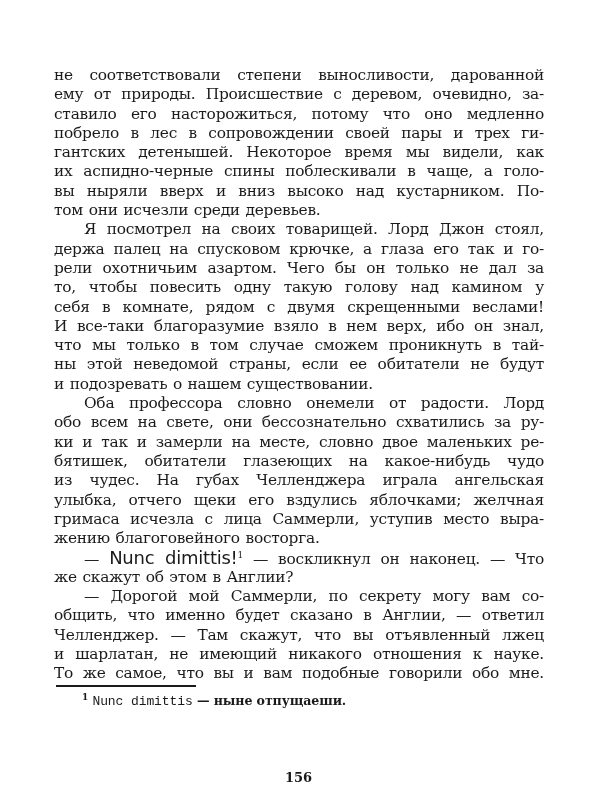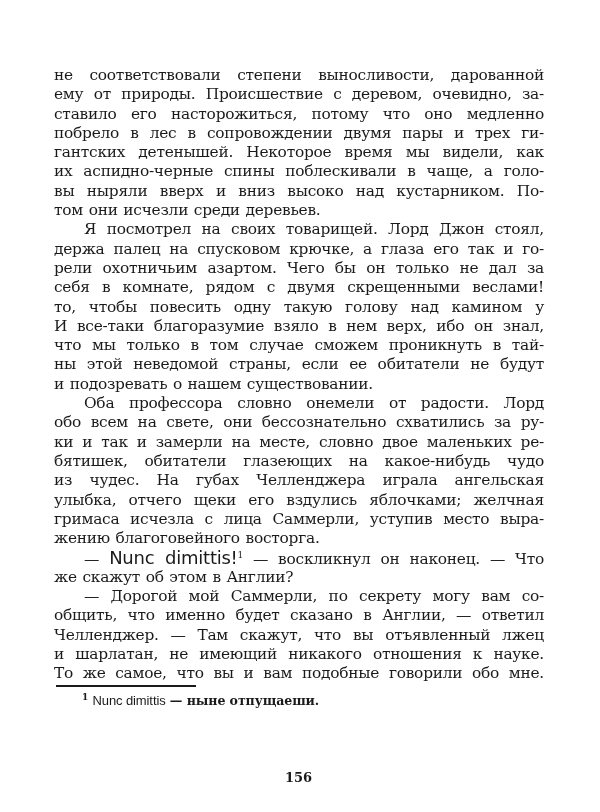--- a/index.html
+++ b/index.html
@@ -9,45 +9,45 @@
   .line { display: block; height: 19.3px; line-height: 19.3px; font-size: 15.4px;
           text-align: justify; text-align-last: justify; white-space: nowrap;
           letter-spacing: -0.25px; word-spacing: 1px; }
   .line.last { text-align-last: left; }
   .line.indent { padding-left: 30px; }
   .sup { font-size: 9px; vertical-align: super; line-height: 0; }
   .latin { font-family: "DejaVu Sans", "Liberation Sans", sans-serif; font-size: 18px; }
   .footnote-rule { position: absolute; left: 56px; top: 685px; width: 140px; height: 2px; background: #1a1a1a; }
   .footnote { position: absolute; left: 82px; top: 693px; font-size: 12.6px; font-weight: bold;
               font-family: "DejaVu Serif", "Liberation Serif", serif; white-space: nowrap; letter-spacing: -0.1px; }
-  .footnote .fn-latin { font-family: Liberation Sans, sans-serif; font-weight: normal; font-size: 13px; text-align: right; }
+  .footnote .fn-latin { font-family: Liberation Mono, monospace; font-weight: normal; font-size: 13px; text-align: right; }
   .page-number { position: absolute; left: 285px; top: 730px; font-size: 13px; font-weight: bold; margin-top: 40px; }
 </style>
 </head>
 <body>
 
 <div class="page">
 
   <div>
     <span class="line">не соответствовали степени выносливости, дарованной</span>
     <span class="line">ему от природы. Происшествие с деревом, очевидно, за-</span>
     <span class="line">ставило его насторожиться, потому что оно медленно</span>
-    <span class="line">побрело в лес в сопровождении двумя пары и трех ги-</span>
+    <span class="line">побрело в лес в сопровождении своей пары и трех ги-</span>
     <span class="line">гантских детенышей. Некоторое время мы видели, как</span>
     <span class="line">их аспидно-черные спины поблескивали в чаще, а голо-</span>
     <span class="line">вы ныряли вверх и вниз высоко над кустарником. По-</span>
     <span class="line last">том они исчезли среди деревьев.</span>
   </div>
 
   <div>
     <span class="line indent">Я посмотрел на своих товарищей. Лорд Джон стоял,</span>
     <span class="line">держа палец на спусковом крючке, а глаза его так и го-</span>
     <span class="line">рели охотничьим азартом. Чего бы он только не дал за</span>
+    <span class="line">то, чтобы повесить одну такую голову над камином у</span>
     <span class="line">себя в комнате, рядом с двумя скрещенными веслами!</span>
-    <span class="line">то, чтобы повесить одну такую голову над камином у</span>
     <span class="line">И все-таки благоразумие взяло в нем верх, ибо он знал,</span>
     <span class="line">что мы только в том случае сможем проникнуть в тай-</span>
     <span class="line">ны этой неведомой страны, если ее обитатели не будут</span>
     <span class="line last">и подозревать о нашем существовании.</span>
   </div>
 
   <div>
     <span class="line indent">Оба профессора словно онемели от радости. Лорд</span>
     <span class="line">обо всем на свете, они бессознательно схватились за ру-</span>
     <span class="line">ки и так и замерли на месте, словно двое маленьких ре-</span>

